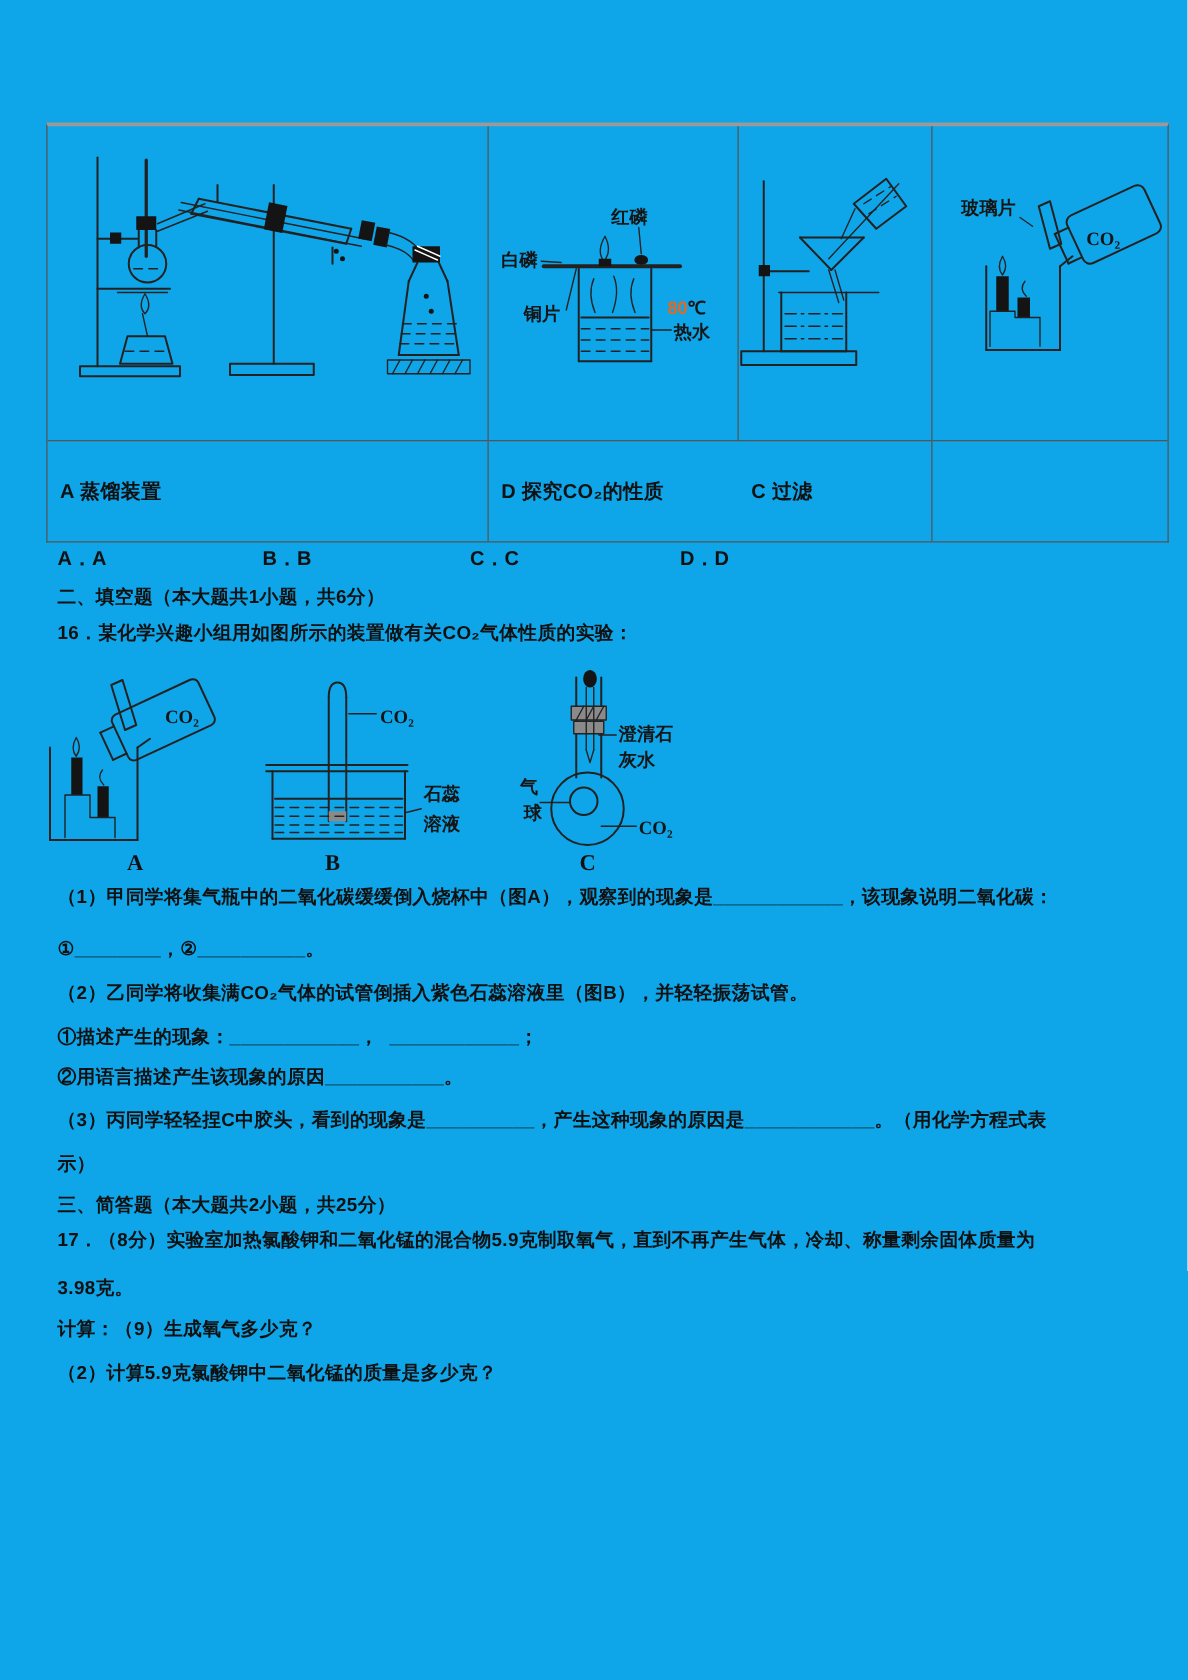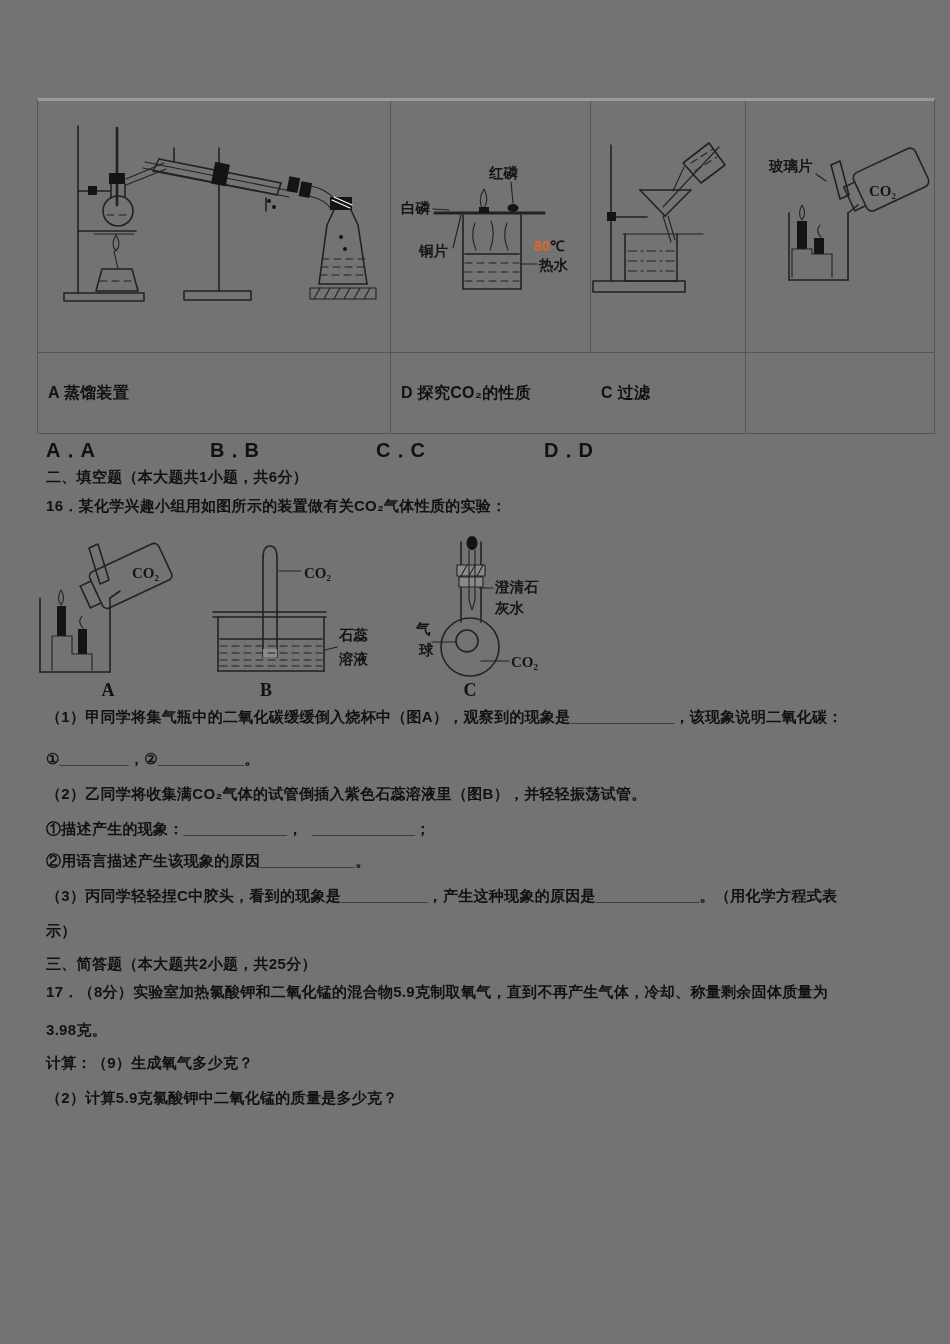--- a/index.html
+++ b/index.html
@@ -1,16 +1,16 @@
 <!DOCTYPE html>
 <html><head>
 <meta charset="utf-8">
 <style>
   html,body{margin:0;padding:0;background:#fff;}
-  .page{position:relative;width:950px;height:1344px;background:#737373;overflow:hidden;
+  .page{position:relative;width:950px;height:1344px;background:#0ea5e9;overflow:hidden;
         font-family:"Liberation Sans",sans-serif;color:#111;font-weight:700;}
   
   .tbl{position:absolute;left:37px;top:98px;width:896px;height:332px;
        border:1.6px solid #555;border-top:3px solid #9a9a9a;
        display:grid;grid-template-columns:353px 200px 155px 1fr;grid-template-rows:252px 1fr;}
   .cell{position:relative;border-right:1.6px solid #555;border-bottom:1.6px solid #555;overflow:hidden;}
   .cell.c4{border-right:none;}
   .cell.r2{border-bottom:none;display:flex;align-items:center;padding-left:10px;
            font-size:16px;letter-spacing:0.3px;}
   .capB span{display:block;width:172px;line-height:37px;}
@@ -20,21 +20,21 @@
   .thin{stroke-width:1.1;}
   .thk{stroke-width:3.2;}
   .blk{fill:#141414;stroke:none;}
   .gry{fill:#8a8a8a;stroke:none;}
   .dsh{stroke-dasharray:7 5;}
   .ddot{stroke-dasharray:9 4 2 4;}
   .zt{font:700 14.5px "Liberation Sans",sans-serif;fill:#151515;}
   .lt{font:700 15px "Liberation Serif",serif;fill:#151515;}
   
   .tline{position:absolute;left:46px;font-size:15px;letter-spacing:0.3px;white-space:pre;}
-  .opt{position:absolute;top:437px;font-size:20px;white-space:pre;}
+  .opt{position:absolute;top:437px;font-size:16px;white-space:pre;}
   .figletter{position:absolute;width:40px;text-align:center;font:700 18px "Liberation Serif",serif;}
   .figsvg{position:absolute;}
 </style>
 </head>
 <body>
 
 <div class="page">
 
   <div class="tbl">
 

